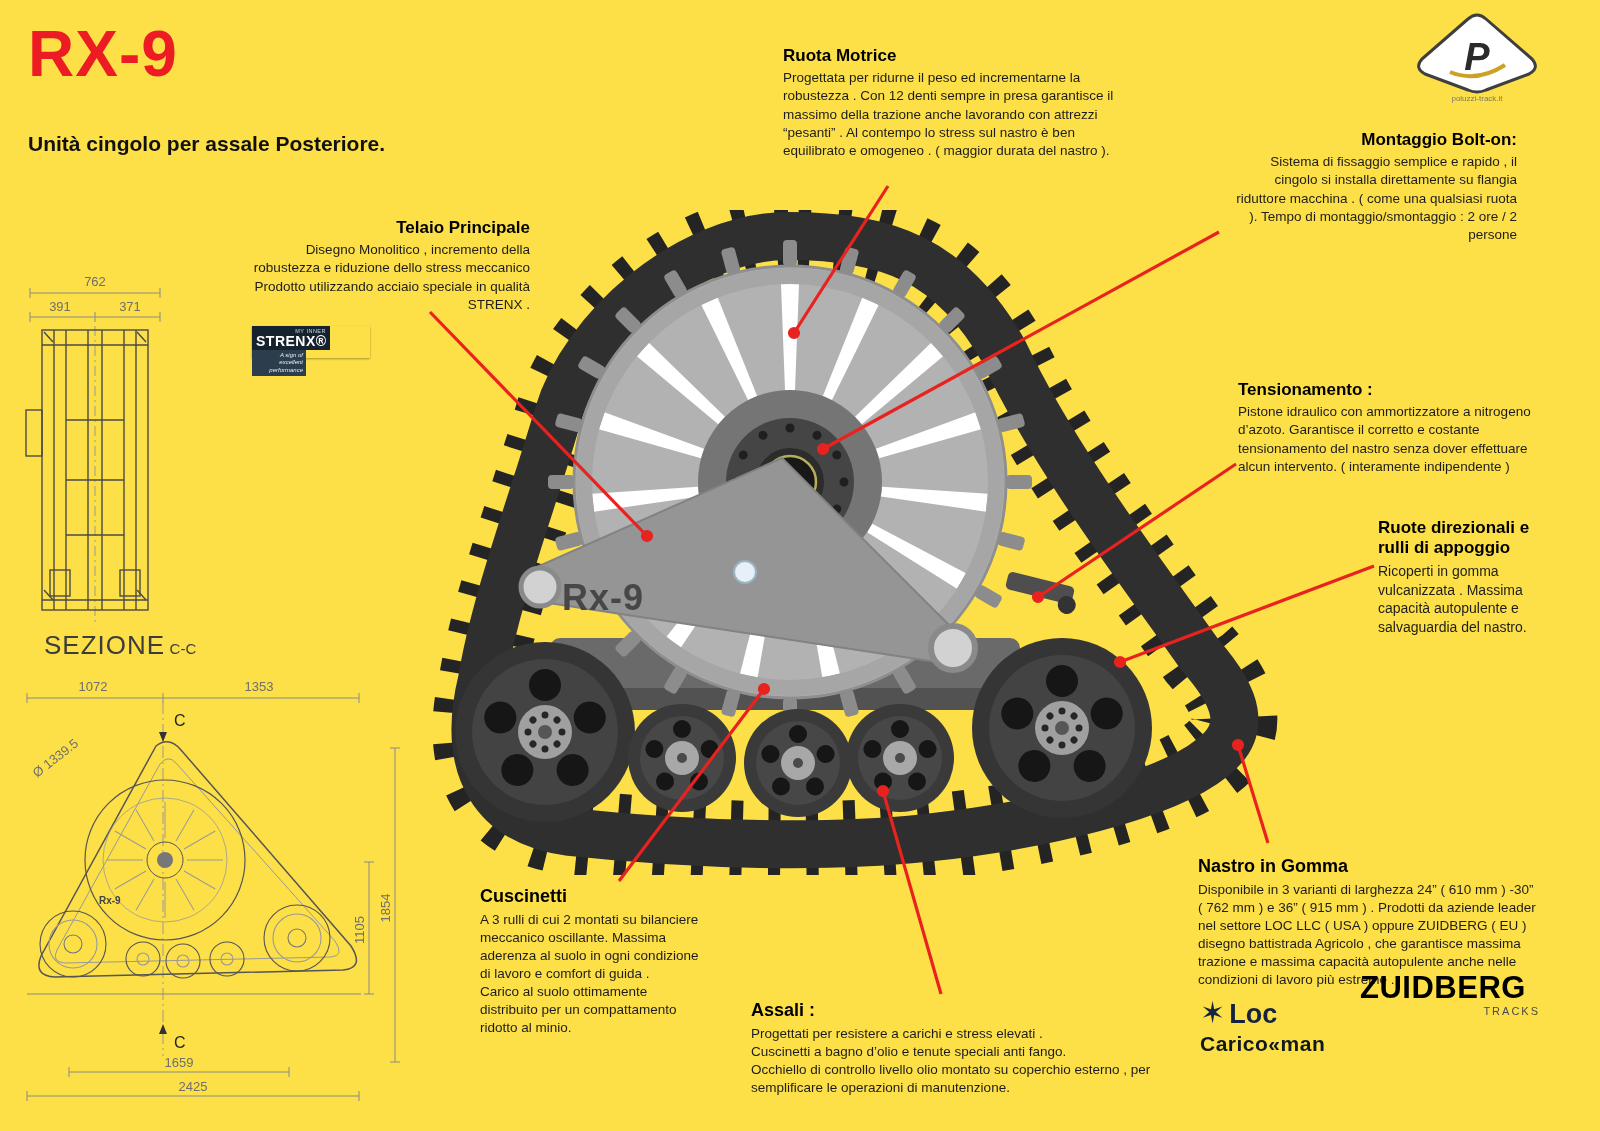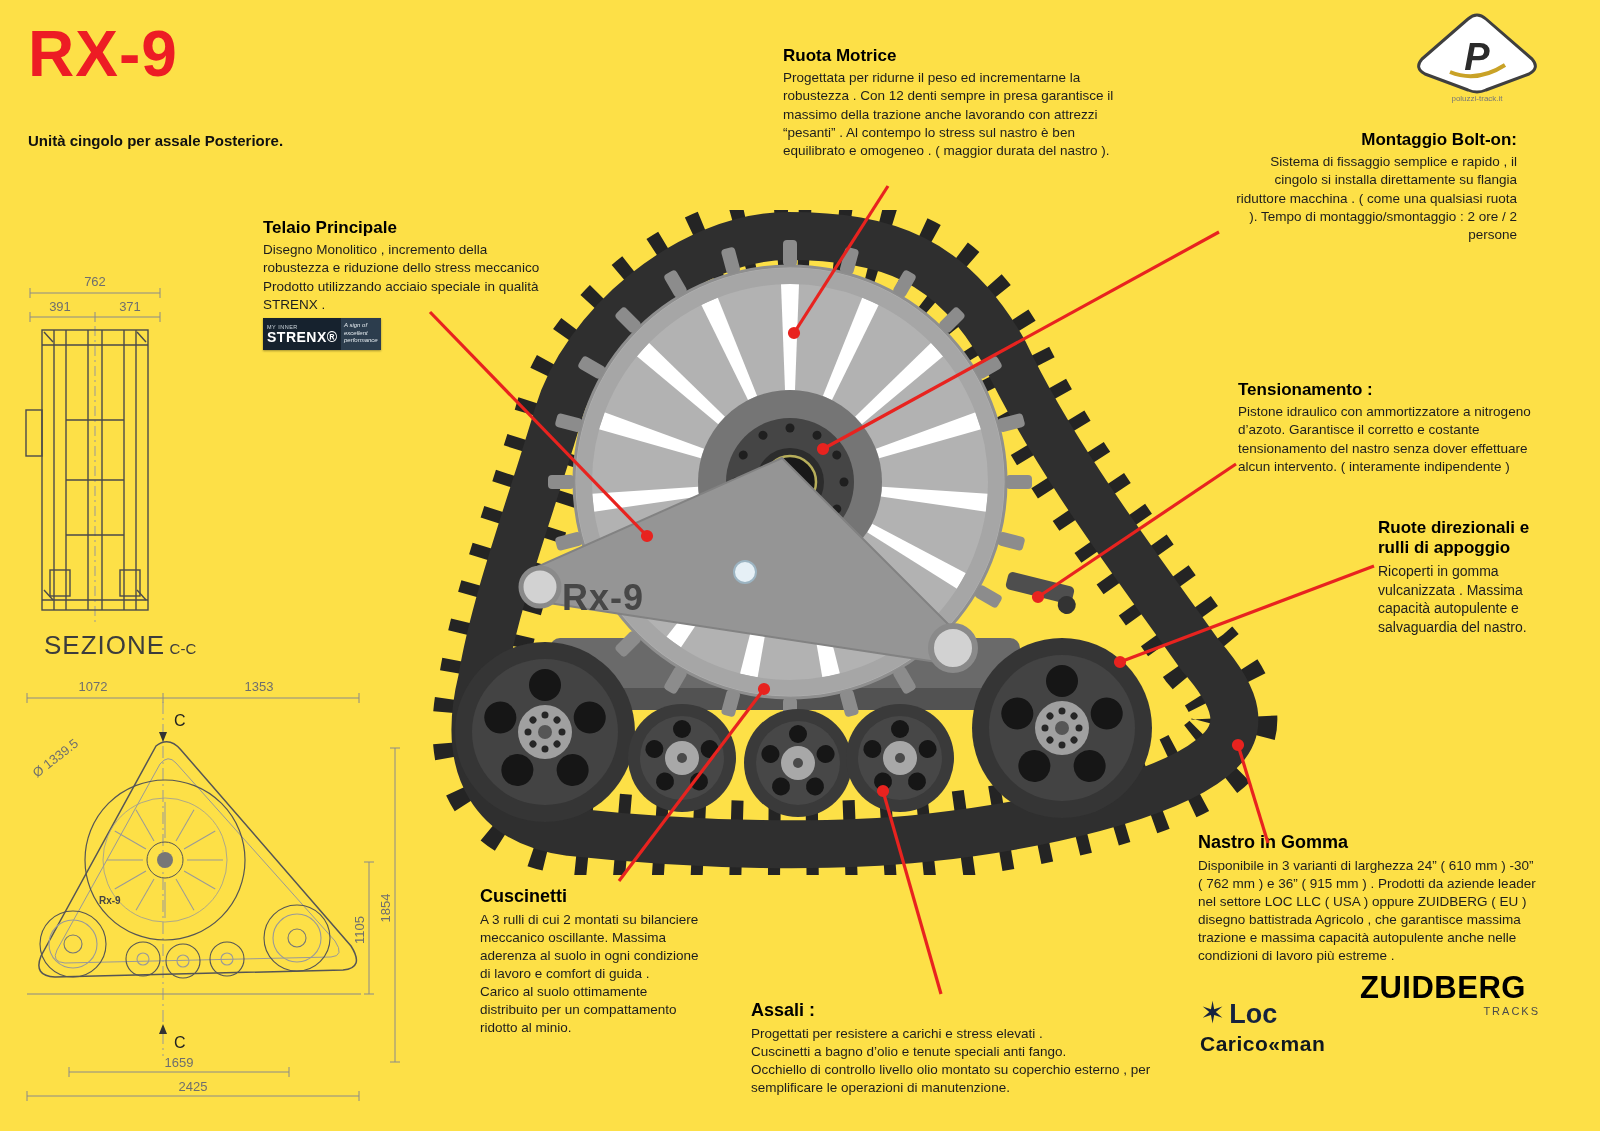--- a/index.html
+++ b/index.html
@@ -1,20 +1,20 @@
 <!DOCTYPE html>
 <html><head>
 <meta charset="utf-8">
 <style>
   html,body{margin:0;padding:0;background:#ffffff;}
   .page{position:relative;width:1600px;height:1131px;background:#fde047;overflow:hidden;
         font-family:"Liberation Sans", sans-serif;color:#1a1a1a;}
   .abs{position:absolute;}
   .main-title{font-size:64px;font-weight:900;color:#ed1c24;letter-spacing:1px;line-height:1;}
-  .subtitle{font-size:15px;font-weight:bold;color:#111;text-align:center;}
+  .subtitle{font-size:21px;font-weight:bold;color:#111;text-align:center;}
   .callout-title{font-weight:bold;font-size:17px;color:#000;margin:0 0 3px 0;line-height:1.2;}
   .callout-body{font-size:13.5px;line-height:1.34;color:#1d1d1d;white-space:pre-line;margin:0;}
   .sezione-label{font-size:26px;color:#3c3c3c;letter-spacing:1px;}
   .sezione-sub{font-size:15px;color:#3c3c3c;}
   .strenx-badge{display:flex;width:118px;height:32px;box-shadow:0 1px 2px rgba(0,0,0,.35);}
   .strenx-left{background:#16222e;color:#fff;width:70px;display:flex;flex-direction:column;justify-content:center;padding:2px 4px;}
   .strenx-prefix{font-size:5.5px;letter-spacing:.5px;color:#cfd8df;}
   .strenx-name{font-size:14px;font-weight:900;letter-spacing:.5px;line-height:1;}
   .strenx-right{background:#2c3d4d;color:#e8eef2;width:48px;font-size:6px;font-style:italic;display:flex;align-items:center;padding:2px 3px;line-height:1.25;}
   .loc-row{display:flex;align-items:flex-end;gap:4px;}
@@ -331,29 +331,29 @@
   <div class="abs" style="left:1238px;top:380px;width:300px;">
     <p class="callout-title">Tensionamento :</p>
     <p class="callout-body">Pistone idraulico con ammortizzatore a nitrogeno d’azoto. Garantisce il corretto e costante tensionamento del nastro senza dover effettuare alcun intervento. ( interamente indipendente )</p>
   </div>
 
   <div class="abs" style="left:1378px;top:518px;width:168px;">
     <p class="callout-title" style="font-size:17px;">Ruote direzionali e rulli di appoggio</p>
     <p class="callout-body" style="font-size:14px;">Ricoperti in gomma vulcanizzata . Massima capacità autopulente e salvaguardia del nastro.</p>
   </div>
 
-  <div class="abs" style="left:1198px;top:832px;width:340px;">
+  <div class="abs" style="left:1198px;top:856px;width:340px;">
     <p class="callout-title" style="font-size:18px;">Nastro in Gomma</p>
     <p class="callout-body">Disponibile in 3 varianti di larghezza 24” ( 610 mm ) -30” ( 762 mm ) e 36” ( 915 mm ) . Prodotti da aziende leader nel settore LOC LLC ( USA ) oppure ZUIDBERG ( EU ) disegno battistrada Agricolo , che garantisce massima trazione e massima capacità autopulente anche nelle condizioni di lavoro più estreme .</p>
   </div>
 
-  <div class="abs" style="left:263px;top:218px;width:278px;">
+  <div class="abs" style="left:252px;top:218px;width:278px;text-align:right;">
     <p class="callout-title">Telaio Principale</p>
     <p class="callout-body">Disegno Monolitico , incremento della robustezza e riduzione dello stress meccanico Prodotto utilizzando acciaio speciale in qualità STRENX .</p>
-    <div class="strenx-badge" style="margin-top:4px;">
+    <div class="strenx-badge" style="margin-top:12px;flex-direction:column;">
       <div class="strenx-left">
         <span class="strenx-prefix">MY INNER</span>
         <span class="strenx-name">STRENX®</span>
       </div>
       <div class="strenx-right">A sign of excellent performance</div>
     </div>
   </div>
 
   <div class="abs" style="left:480px;top:886px;width:228px;">
     <p class="callout-title" style="font-size:18px;">Cuscinetti</p>

